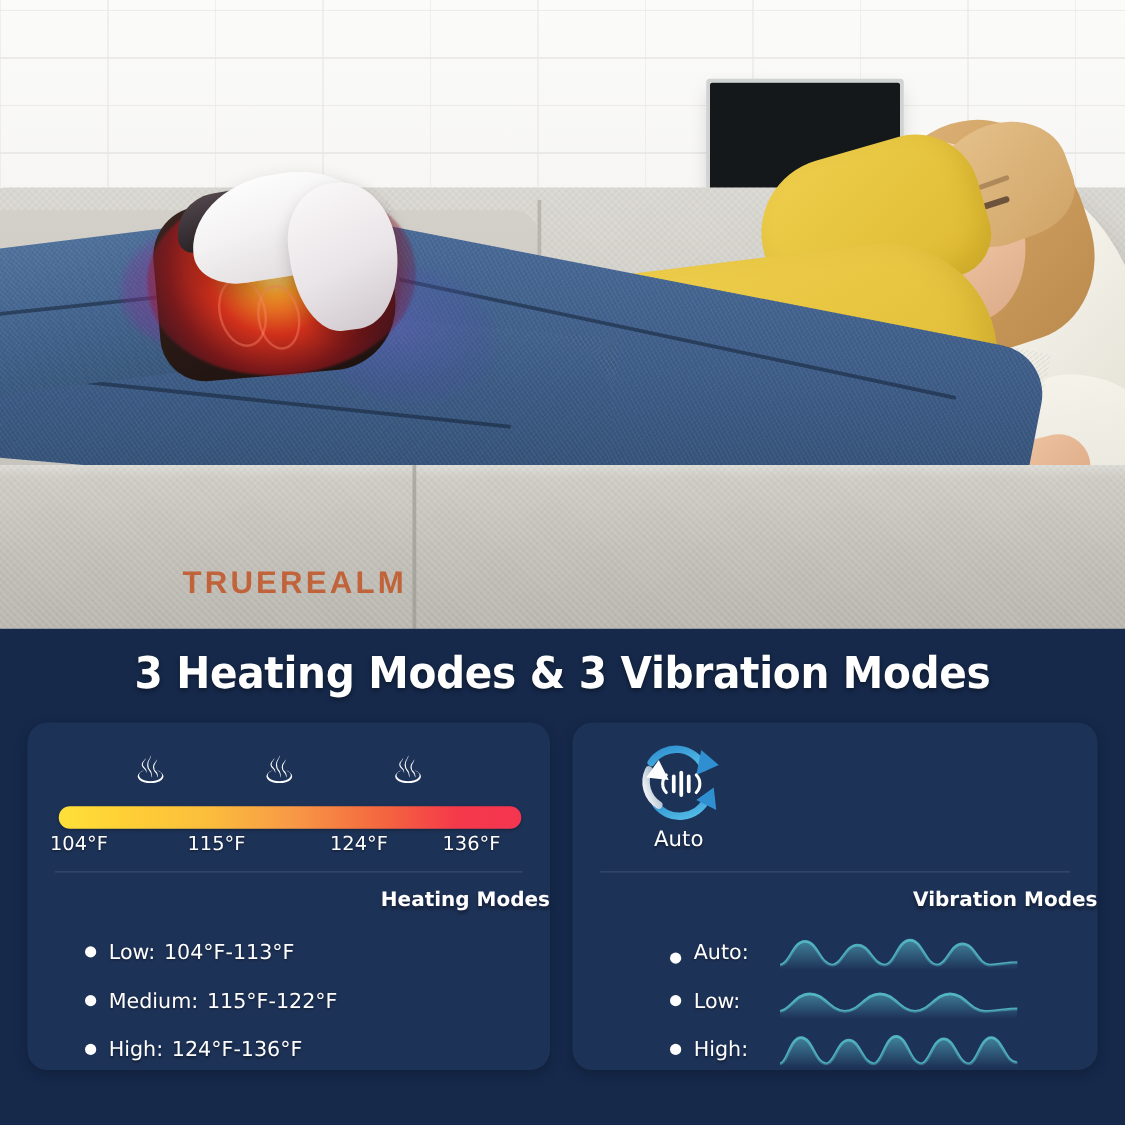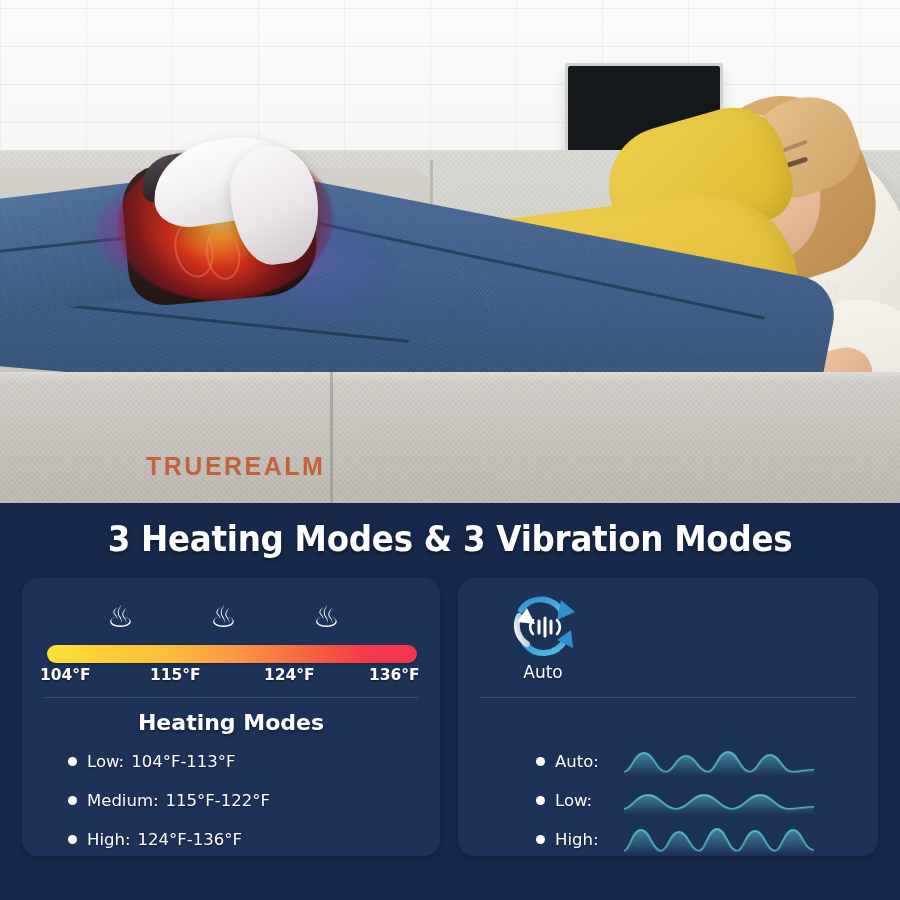--- a/index.html
+++ b/index.html
@@ -112,24 +112,24 @@
   .panel-left{left:22px;top:578px;width:418px;height:278px;}
   .panel-right{left:458px;top:578px;width:420px;height:278px;}
   .divider{position:absolute;height:1px;background:rgba(255,255,255,.13);}
 
   
   .steam-row{position:absolute;left:22px;top:598px;width:418px;height:46px;}
   .steam{position:absolute;color:#ffffff;font-size:30px;line-height:30px;}
   .grad-bar{position:absolute;left:47px;top:645px;width:370px;height:18px;border-radius:10px;
     background:linear-gradient(90deg,#ffe03a 0%,#ffd235 12%,#fbbe3c 32%,#f89a46 50%,#f4663f 70%,#f5394a 86%,#f53550 100%);
     box-shadow:0 1px 3px rgba(0,0,0,.3);}
-  .temp-label{position:absolute;top:666px;color:#ffffff;font-size:15.5px;font-weight:700;
+  .temp-label{position:absolute;top:666px;color:#ffffff;font-size:15.5px;font-weight:400;
     font-family:"DejaVu Sans","Liberation Sans",sans-serif;text-shadow:0 1px 2px rgba(0,0,0,.5);}
 
-  .panel-title{position:absolute;width:100%;text-align:center;color:#ffffff;font-size:22px;font-weight:700;
+  .panel-title{position:absolute;width:100%;text-align:right;color:#ffffff;font-size:16px;font-weight:700;
     font-family:"DejaVu Sans","Liberation Sans",sans-serif;text-shadow:0 2px 3px rgba(0,0,0,.4);}
 
   .bullet-row{position:absolute;display:flex;align-items:center;color:#ffffff;
     font-size:16.5px;font-family:"DejaVu Sans","Liberation Sans",sans-serif;
     text-shadow:0 1px 2px rgba(0,0,0,.45);white-space:nowrap;}
   .dot{width:9px;height:9px;border-radius:50%;background:#ffffff;margin-right:10px;flex:none;}
   .blabel{margin-right:7px;}
 
   
   .vib-item{position:absolute;width:110px;text-align:center;}
@@ -217,21 +217,21 @@
     <span class="steam" style="left:85px;top:4px;">♨</span>
     <span class="steam" style="left:188px;top:4px;">♨</span>
     <span class="steam" style="left:291px;top:4px;">♨</span>
   </div>
 
   <div class="grad-bar"></div>
 
   <div class="temp-label" style="left:40px;">104°F</div>
   <div class="temp-label" style="left:150px;">115°F</div>
   <div class="temp-label" style="left:264px;">124°F</div>
-  <div class="temp-label" style="left:369px;">136°F</div>
+  <div class="temp-label" style="left:354px;">136°F</div>
 
   <div class="divider" style="left:44px;top:697px;width:374px;"></div>
   <div class="panel-title" style="left:22px;top:710px;width:418px;">Heating Modes</div>
 
   <div class="bullet-row" style="left:68px;top:752px;">
     <span class="dot"></span>
     <span class="blabel">Low:</span>
     <span>104°F-113°F</span>
   </div>
   <div class="bullet-row" style="left:68px;top:791px;">
@@ -267,22 +267,23 @@
       <polygon points="12,26 22,12 30,28" fill="#ffffff"></polygon>
       <path d="M40 22 v18 M34 25 v12 M46 25 v12" stroke="#ffffff" stroke-width="3" stroke-linecap="round" fill="none"></path>
       <path d="M28 24 a10 10 0 0 0 0 14 M52 24 a10 10 0 0 1 0 14" stroke="#ffffff" stroke-width="2.5" fill="none" stroke-linecap="round"></path>
     </svg>
     <div class="vib-name">Auto</div>
   </div>
 
 
 
   <div class="divider" style="left:480px;top:697px;width:376px;"></div>
-
-  <div class="bullet-row" style="left:536px;top:752px;">
+  <div class="panel-title" style="left:458px;top:710px;width:420px;">Vibration Modes</div>
+
+  <div class="bullet-row" style="left:536px;top:752px;align-items:flex-end;">
     <span class="dot"></span>
     <span class="blabel">Auto:</span>
   </div>
   <svg width="190" height="30" viewBox="0 0 190 30" style="position:absolute;left:624px;top:748px;">
     <defs>
       <linearGradient id="wf" x1="0" y1="0" x2="0" y2="1">
         <stop offset="0" stop-color="#5fc6d2"></stop>
           <stop offset="1" stop-color="#1d3257"></stop>
       </linearGradient>
     </defs>

